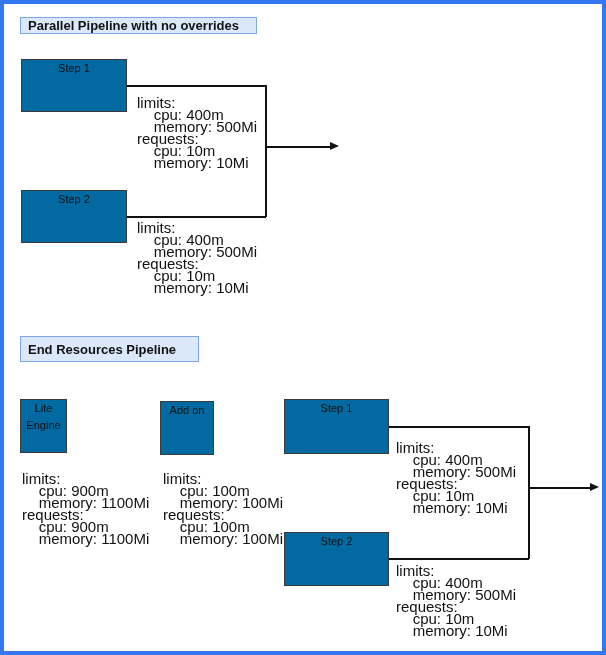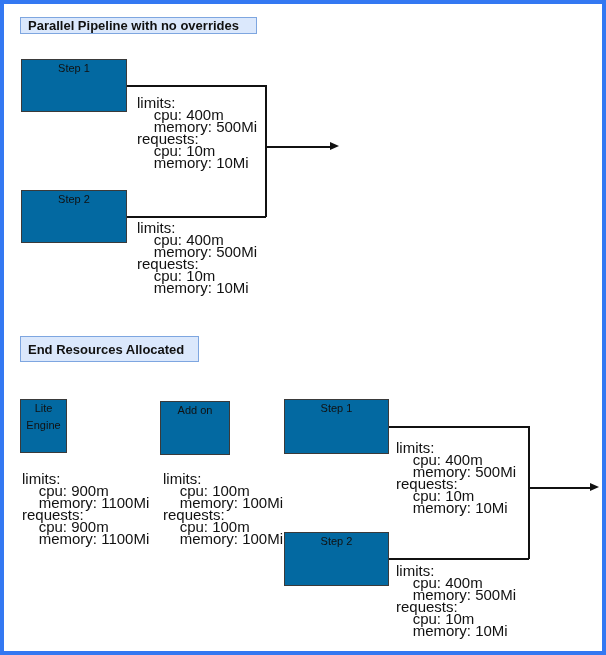--- a/index.html
+++ b/index.html
@@ -66,21 +66,21 @@
   .l1b     { left: 123px; top: 212px; width: 139px; }
   .l1c     { left: 261px; top: 81px;  height: 132px; }
   .ar1     { left: 262px; top: 142px; width: 65px; }
   .ah1     { left: 326px; top: 138px; }
   .rb1     { left: 133px; top: 93px; }
   .rb2     { left: 133px; top: 218px; }
 
   
   .t2      { left: 16px;  top: 332px; width: 179px; height: 26px; }
   .le-box  { left: 16px;  top: 395px; width: 47px;  height: 54px; }
-  .ao-box  { left: 156px; top: 397px; width: 70px;  height: 54px; }
+  .ao-box  { left: 156px; top: 397px; width: 54px;  height: 54px; }
   .s1b-box { left: 280px; top: 395px; width: 105px; height: 55px; }
   .s2b-box { left: 280px; top: 528px; width: 105px; height: 54px; }
   .l2a     { left: 385px; top: 422px; width: 140px; }
   .l2b     { left: 385px; top: 554px; width: 140px; }
   .l2c     { left: 524px; top: 422px; height: 133px; }
   .ar2     { left: 525px; top: 483px; width: 62px; }
   .ah2     { left: 586px; top: 479px; }
   .rb3     { left: 18px;  top: 469px; }
   .rb4     { left: 159px; top: 469px; }
   .rb5     { left: 392px; top: 438px; }
@@ -115,21 +115,21 @@
     cpu: 10m
     memory: 10Mi</div>
   <div class="abs res-block rb2">limits:
     cpu: 400m
     memory: 500Mi
 requests:
     cpu: 10m
     memory: 10Mi</div>
 
   <div class="abs title-box t2">
-    <span>End Resources Allocated</span>
+    <span>End Resources Pipeline</span>
   </div>
 
   <div class="abs node-box le-box">
     <span>Lite Engine</span>
   </div>
   <div class="abs node-box ao-box">
     <span>Add on</span>
   </div>
   <div class="abs node-box s1b-box">
     <span>Step 1</span>

